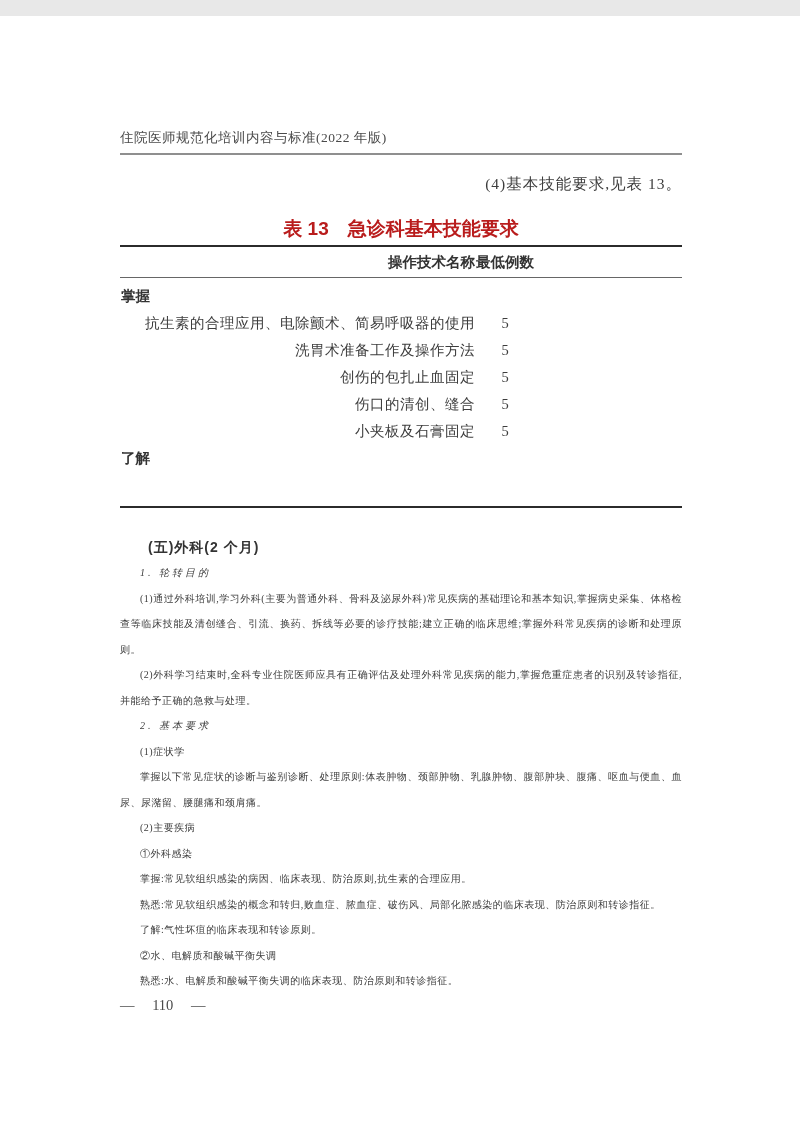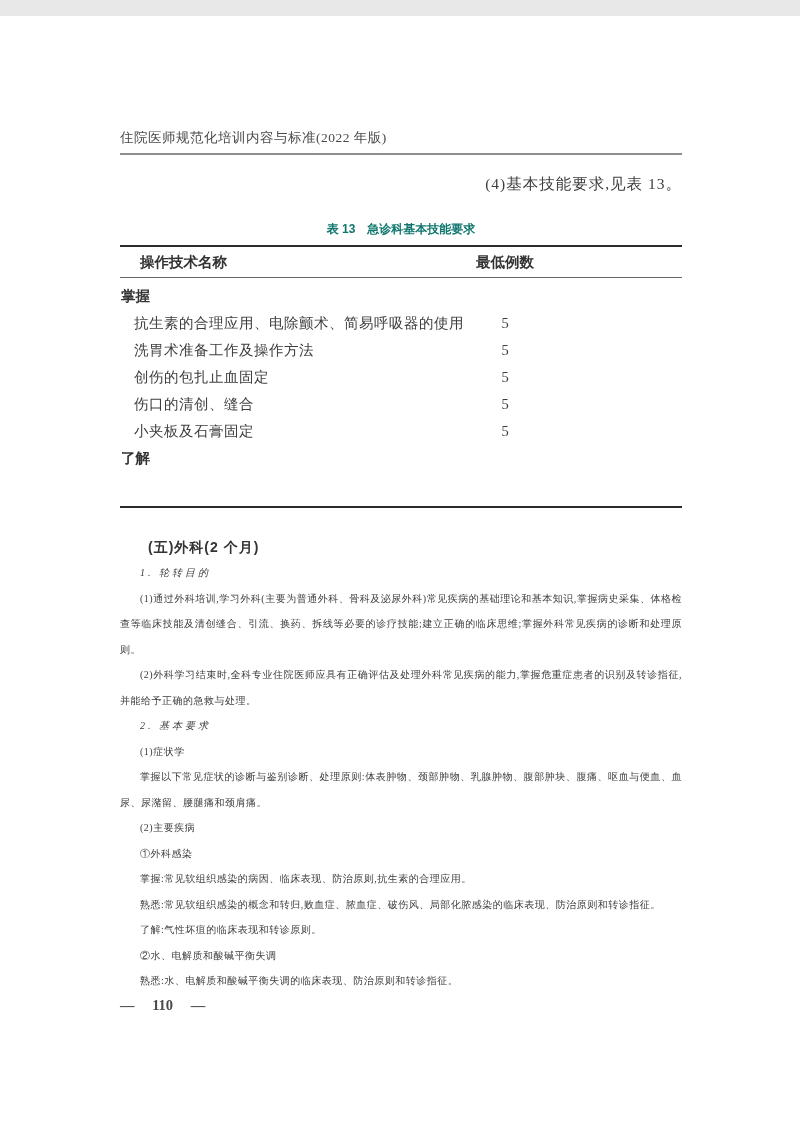--- a/index.html
+++ b/index.html
@@ -32,22 +32,22 @@
     line-height: 26px;
     text-indent: 2em;
     letter-spacing: 1px;
     text-align: right;
   }
   .table-caption {
     margin-top: 22px;
     text-align: center;
     font-family: "Liberation Sans", "DejaVu Sans", sans-serif;
     font-weight: 700;
-    font-size: 12px;
-    color: #0f766e;
+    font-size: 19px;
+    color: #b91c1c;
     line-height: 20px;
   }
   .skill-table {
     margin-top: 6px;
     border-top: 2px solid #2b2b2b;
     border-bottom: 2px solid #2b2b2b;
     font-size: 14.5px;
     color: #3d3d3d;
   }
   .t-head {
@@ -64,21 +64,21 @@
   .t-sec {
     height: 27px;
     line-height: 27px;
     font-family: "Liberation Sans", "DejaVu Sans", sans-serif;
     font-weight: 700;
     color: #333333;
     padding-left: 1px;
   }
   .t-row { display: flex; height: 27px; line-height: 27px; }
   .t-row .t-name { flex: 1; padding-left: 14px; letter-spacing: 0.5px; }
-  .t-name { flex: 1; }
+  .t-name { flex: 1; text-align: right; }
   .t-val {
     width: 60px;
     text-align: center;
     margin-right: 147px;
     flex: none;
   }
   .section-heading {
     margin: 26px 0 0 0;
     text-indent: 2em;
     font-family: "Liberation Sans", "DejaVu Sans", sans-serif;
@@ -101,21 +101,20 @@
     letter-spacing: 3px;
     text-align: left;
   }
   .page-number {
     position: absolute;
     left: 120px;
     top: 981px;
     font-size: 14.5px;
     color: #4a4a4a;
     word-spacing: 14px;
-    font-weight: bold;
   }
 </style>
 </head>
 <body>
 
 <div class="page">
 
   <div class="running-header">住院医师规范化培训内容与标准(2022 年版)</div>
 
   <div class="header-rule"></div>

